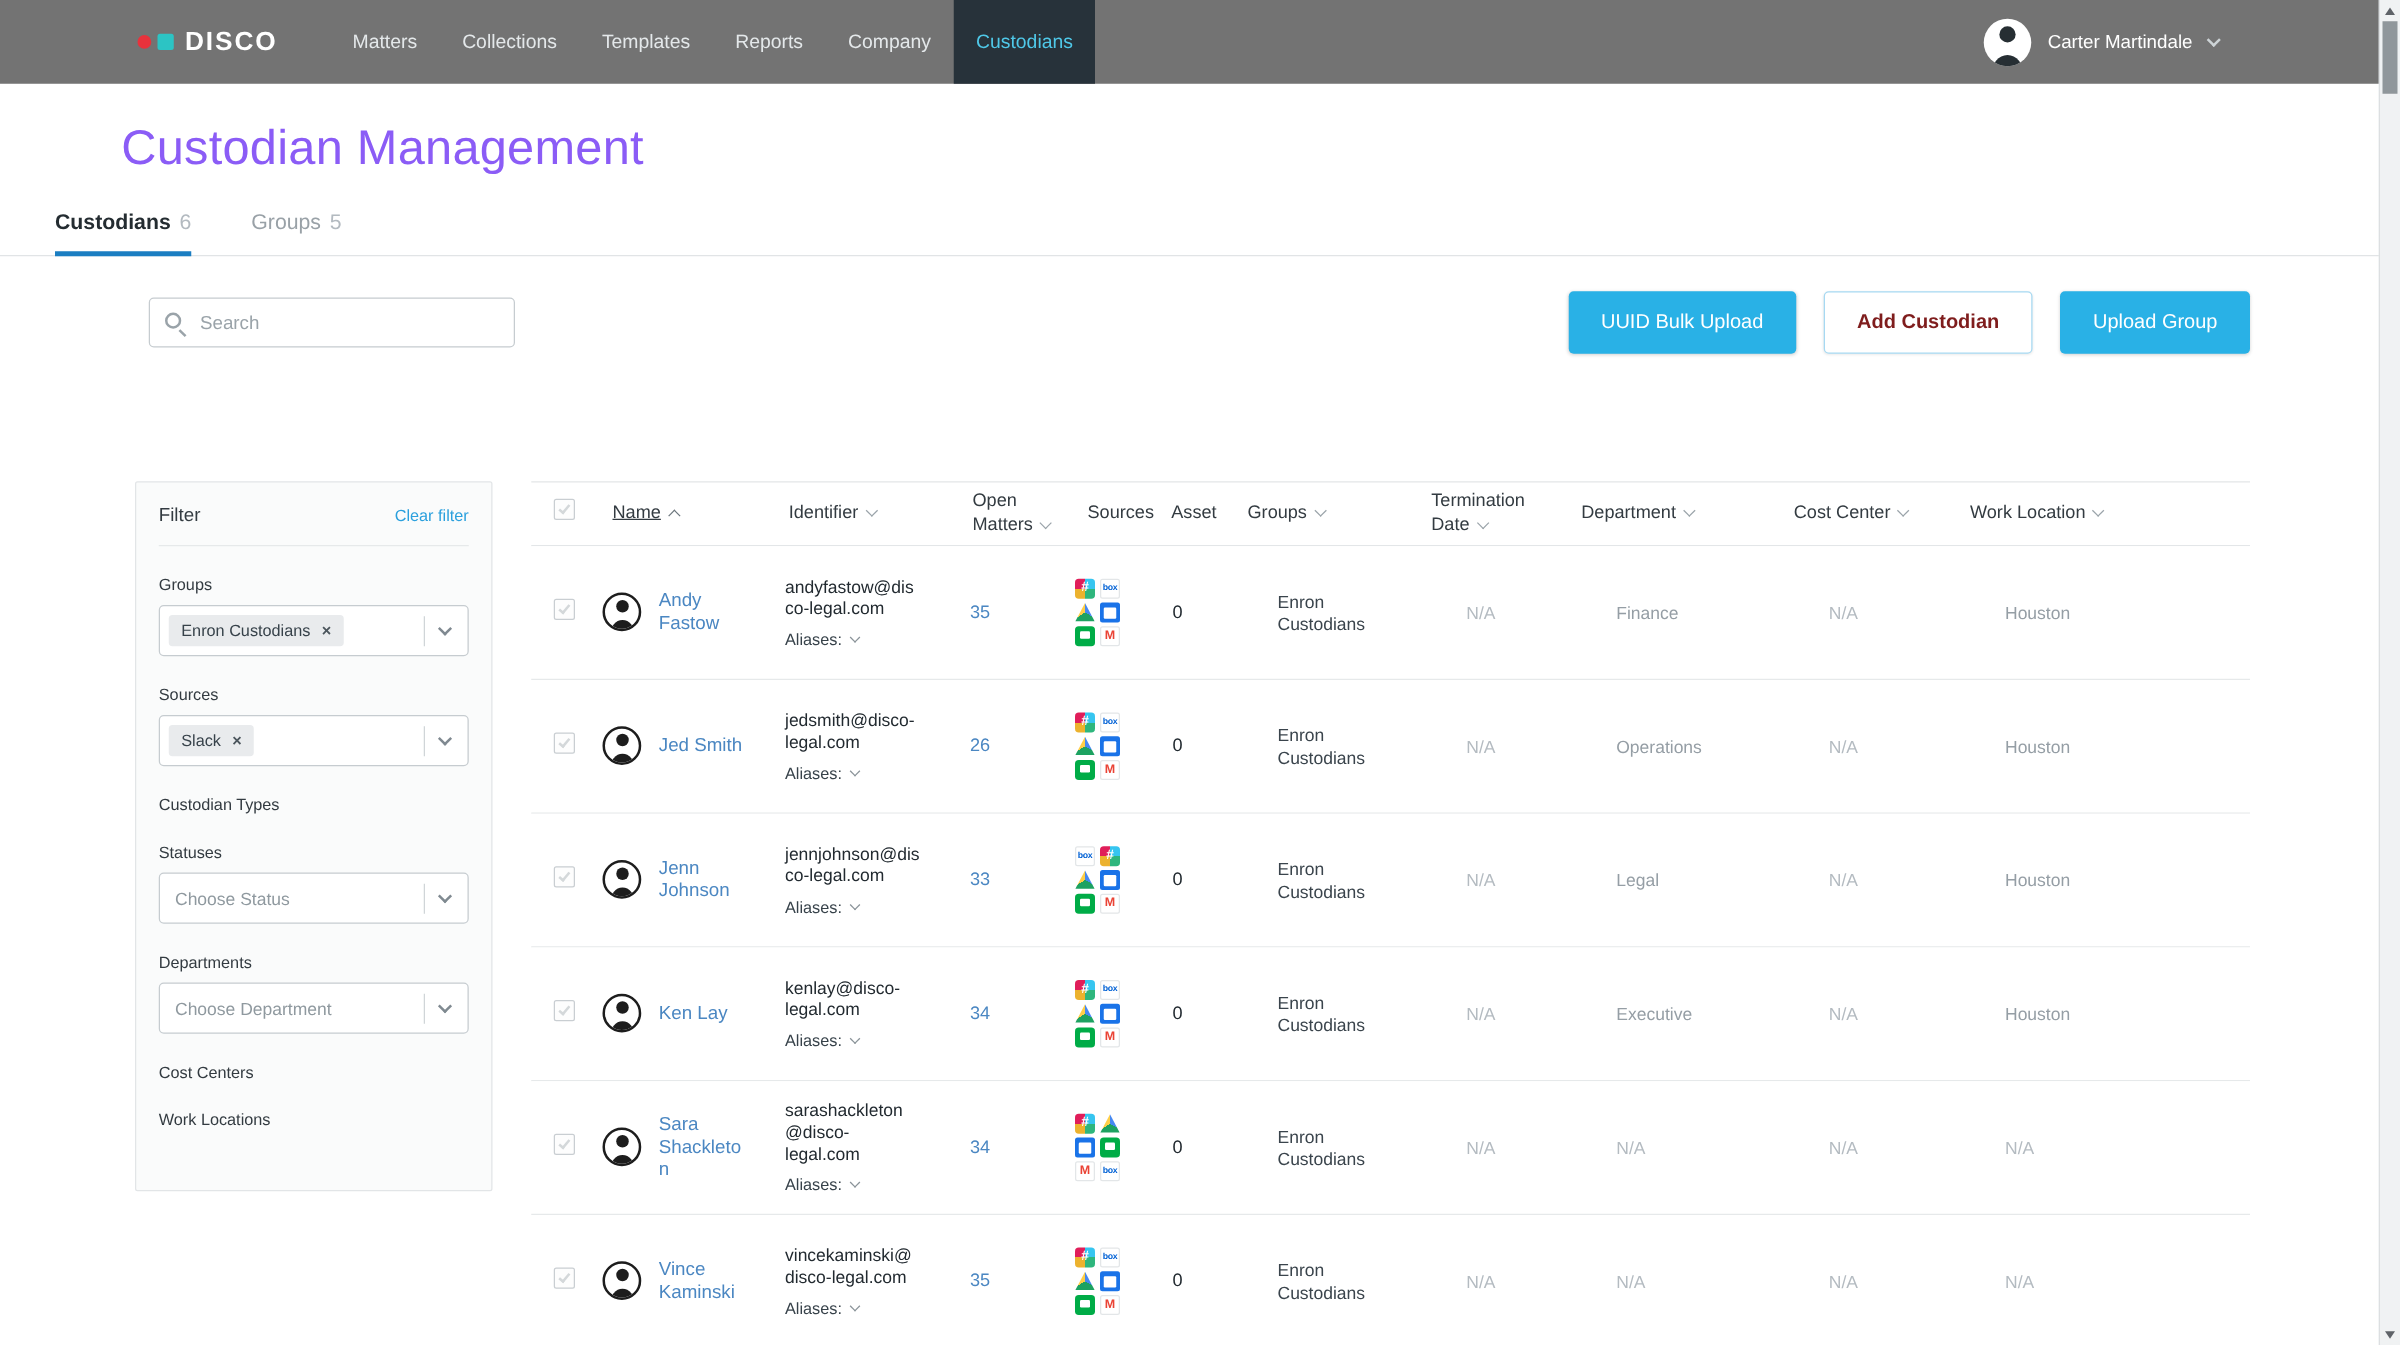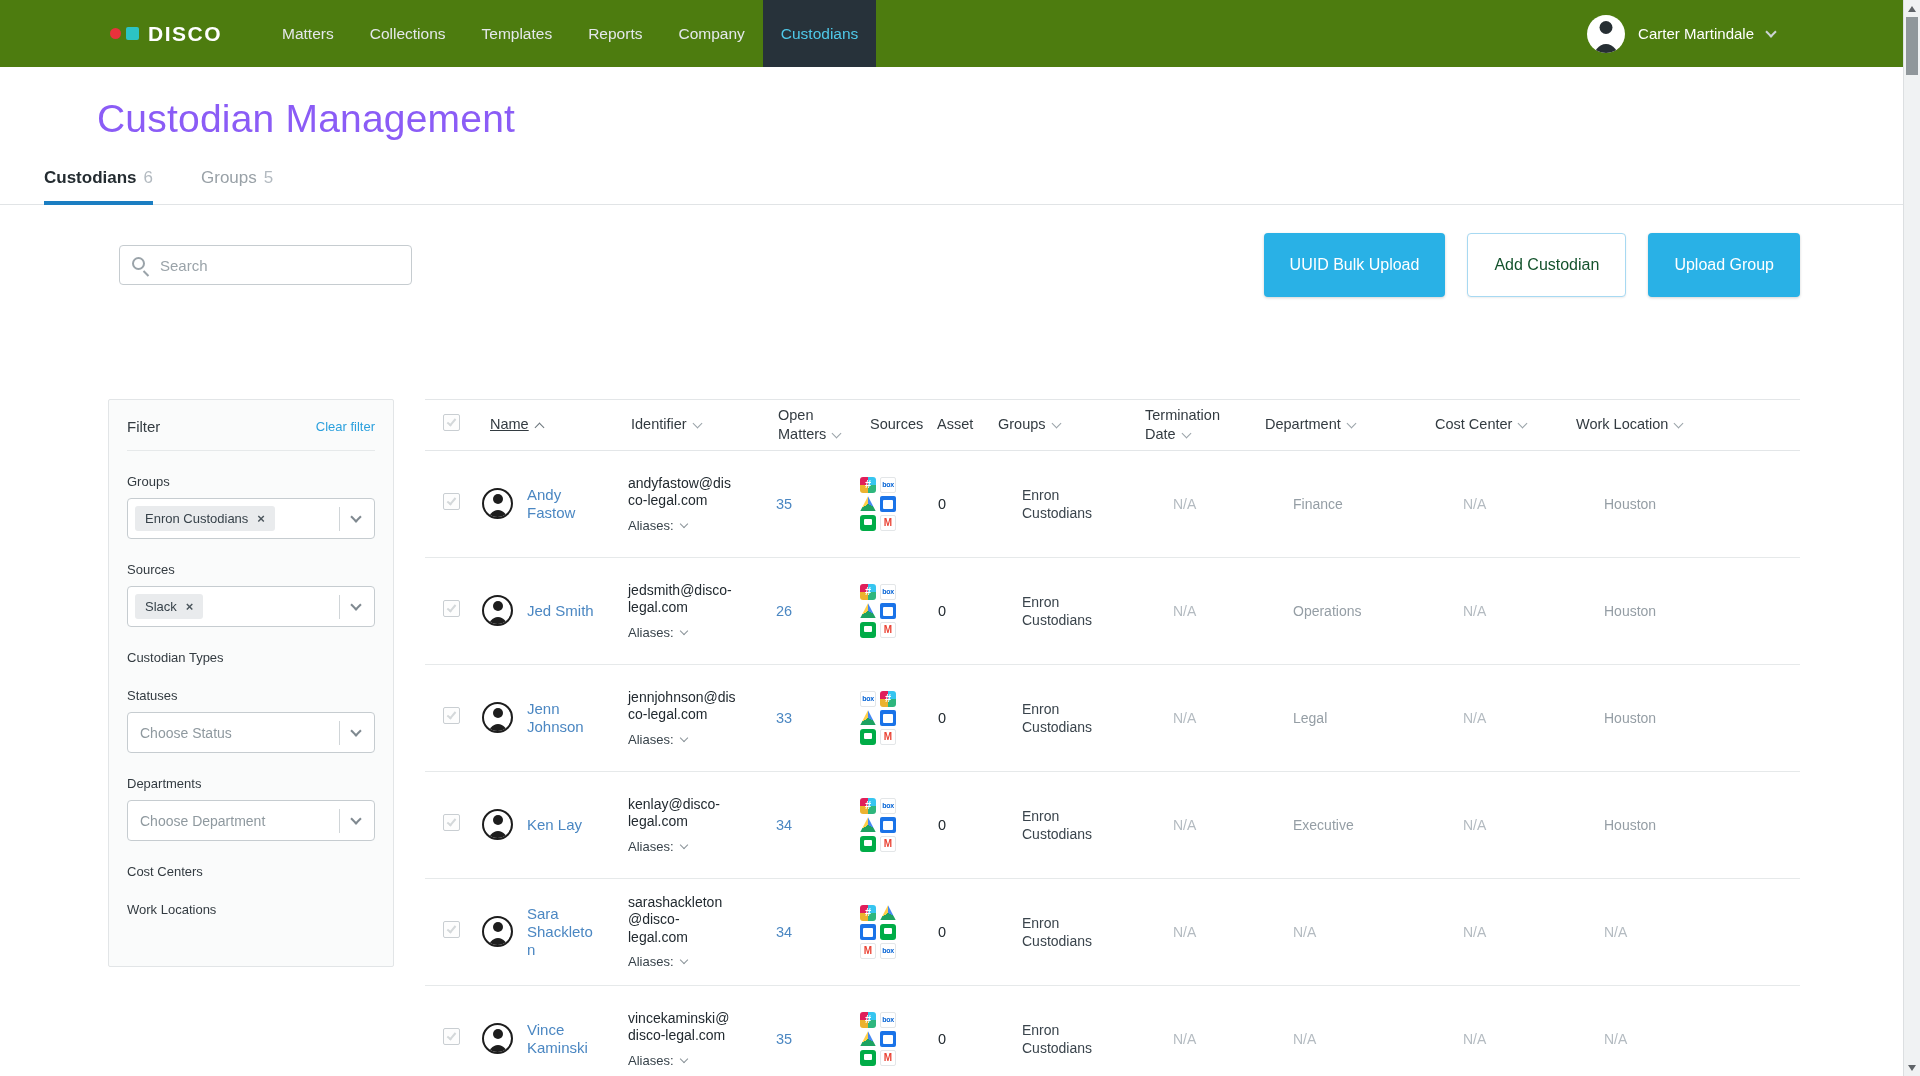--- a/index.html
+++ b/index.html
@@ -1,20 +1,20 @@
 <!DOCTYPE html>
 <html><head>
 <meta charset="utf-8">
 <style>
   * { margin:0; padding:0; box-sizing:border-box; }
   html,body { width:1920px; height:1076px; overflow:hidden; }
   body { font-family:"Liberation Sans", sans-serif; background:#fff; position:relative; color:#222a30; }
 
   
-  .navbar { height:67px; background:#4d7c0f; display:flex; align-items:stretch; }
+  .navbar { height:67px; background:#737373; display:flex; align-items:stretch; }
   .brand { display:flex; align-items:center; gap:5px; margin-left:110px; margin-right:42px; cursor:pointer; }
   .brand-dot { width:11px; height:11px; border-radius:50%; background:#e8323c; }
   .brand-square { width:13px; height:13px; border-radius:2px; background:#2cc4c4; }
   .brand-text { font-size:21px; font-weight:700; letter-spacing:1.5px; color:#fff; margin-left:4px; }
   .nav-items { display:flex; align-items:stretch; }
   .nav-item { display:flex; align-items:center; padding:0 18px; font-size:15.5px; color:#e4e8ea; cursor:pointer; white-space:nowrap; }
   .nav-item.active { background:#27323a; color:#4fc8e8; }
   .nav-user { margin-left:auto; margin-right:145px; display:flex; align-items:center; gap:13px; cursor:pointer; }
   .nav-avatar { width:38px; height:38px; border-radius:50%; background:#fff; position:relative; overflow:hidden; flex:none; }
   .nav-avatar::before { content:""; position:absolute; top:6px; left:50%; transform:translateX(-50%); width:13px; height:13px; border-radius:50%; background:#262e33; }
@@ -31,23 +31,23 @@
   .tab .count { color:#b3bac0; font-weight:400; }
 
   
   .toolbar { margin-top:28px; display:flex; align-items:center; padding:0 120px 0 119px; }
   .search-wrap { position:relative; width:293px; }
   .search-input { width:100%; height:40px; border:1px solid #c6ccd0; border-radius:4px; padding:0 12px 0 40px; font-size:15px; color:#333; outline:none; background:#fff; }
   .search-input::placeholder { color:#9aa3a9; }
   .search-icon { position:absolute; left:13px; top:12px; width:13px; height:13px; border:2px solid #9aa3a9; border-radius:50%; }
   .search-icon::after { content:""; position:absolute; left:11px; top:11px; width:2px; height:7px; background:#9aa3a9; transform:rotate(-45deg); }
   .toolbar-buttons { margin-left:auto; display:flex; gap:22px; }
-  .btn { height:64px; border-radius:4px; font-size:16px; padding:0 26px; display:flex; align-items:center; cursor:pointer; border:none; font-family:inherit; white-space:nowrap; }
+  .btn { height:50px; border-radius:4px; font-size:16px; padding:0 26px; display:flex; align-items:center; cursor:pointer; border:none; font-family:inherit; white-space:nowrap; }
   .btn-solid { background:#29b1e6; color:#fff; box-shadow:0 1px 3px rgba(0,0,0,.18); }
-  .btn-outline { background:#fff; color:#14532d; border:1px solid #a7d9f2; box-shadow:0 1px 2px rgba(0,0,0,.08); }
+  .btn-outline { background:#fff; color:#7f1d1d; border:1px solid #a7d9f2; box-shadow:0 1px 2px rgba(0,0,0,.08);font-weight:bold; }
 
   
   .content { display:flex; align-items:flex-start; margin-top:102px; padding:0 120px 0 108px; gap:31px; }
 
   
   .filter-panel { width:286px; flex:none; background:#fafbfb; border:1px solid #e2e5e7; border-radius:2px; padding:18px 18px 40px; }
   .filter-head { display:flex; align-items:center; }
   .filter-title { font-size:15px; color:#333b41; }
   .clear-filter { margin-left:auto; font-size:13px; color:#2ba0dd; cursor:pointer; }
   .filter-divider { border:none; border-top:1px solid #e6e9ea; margin-top:15px; }

